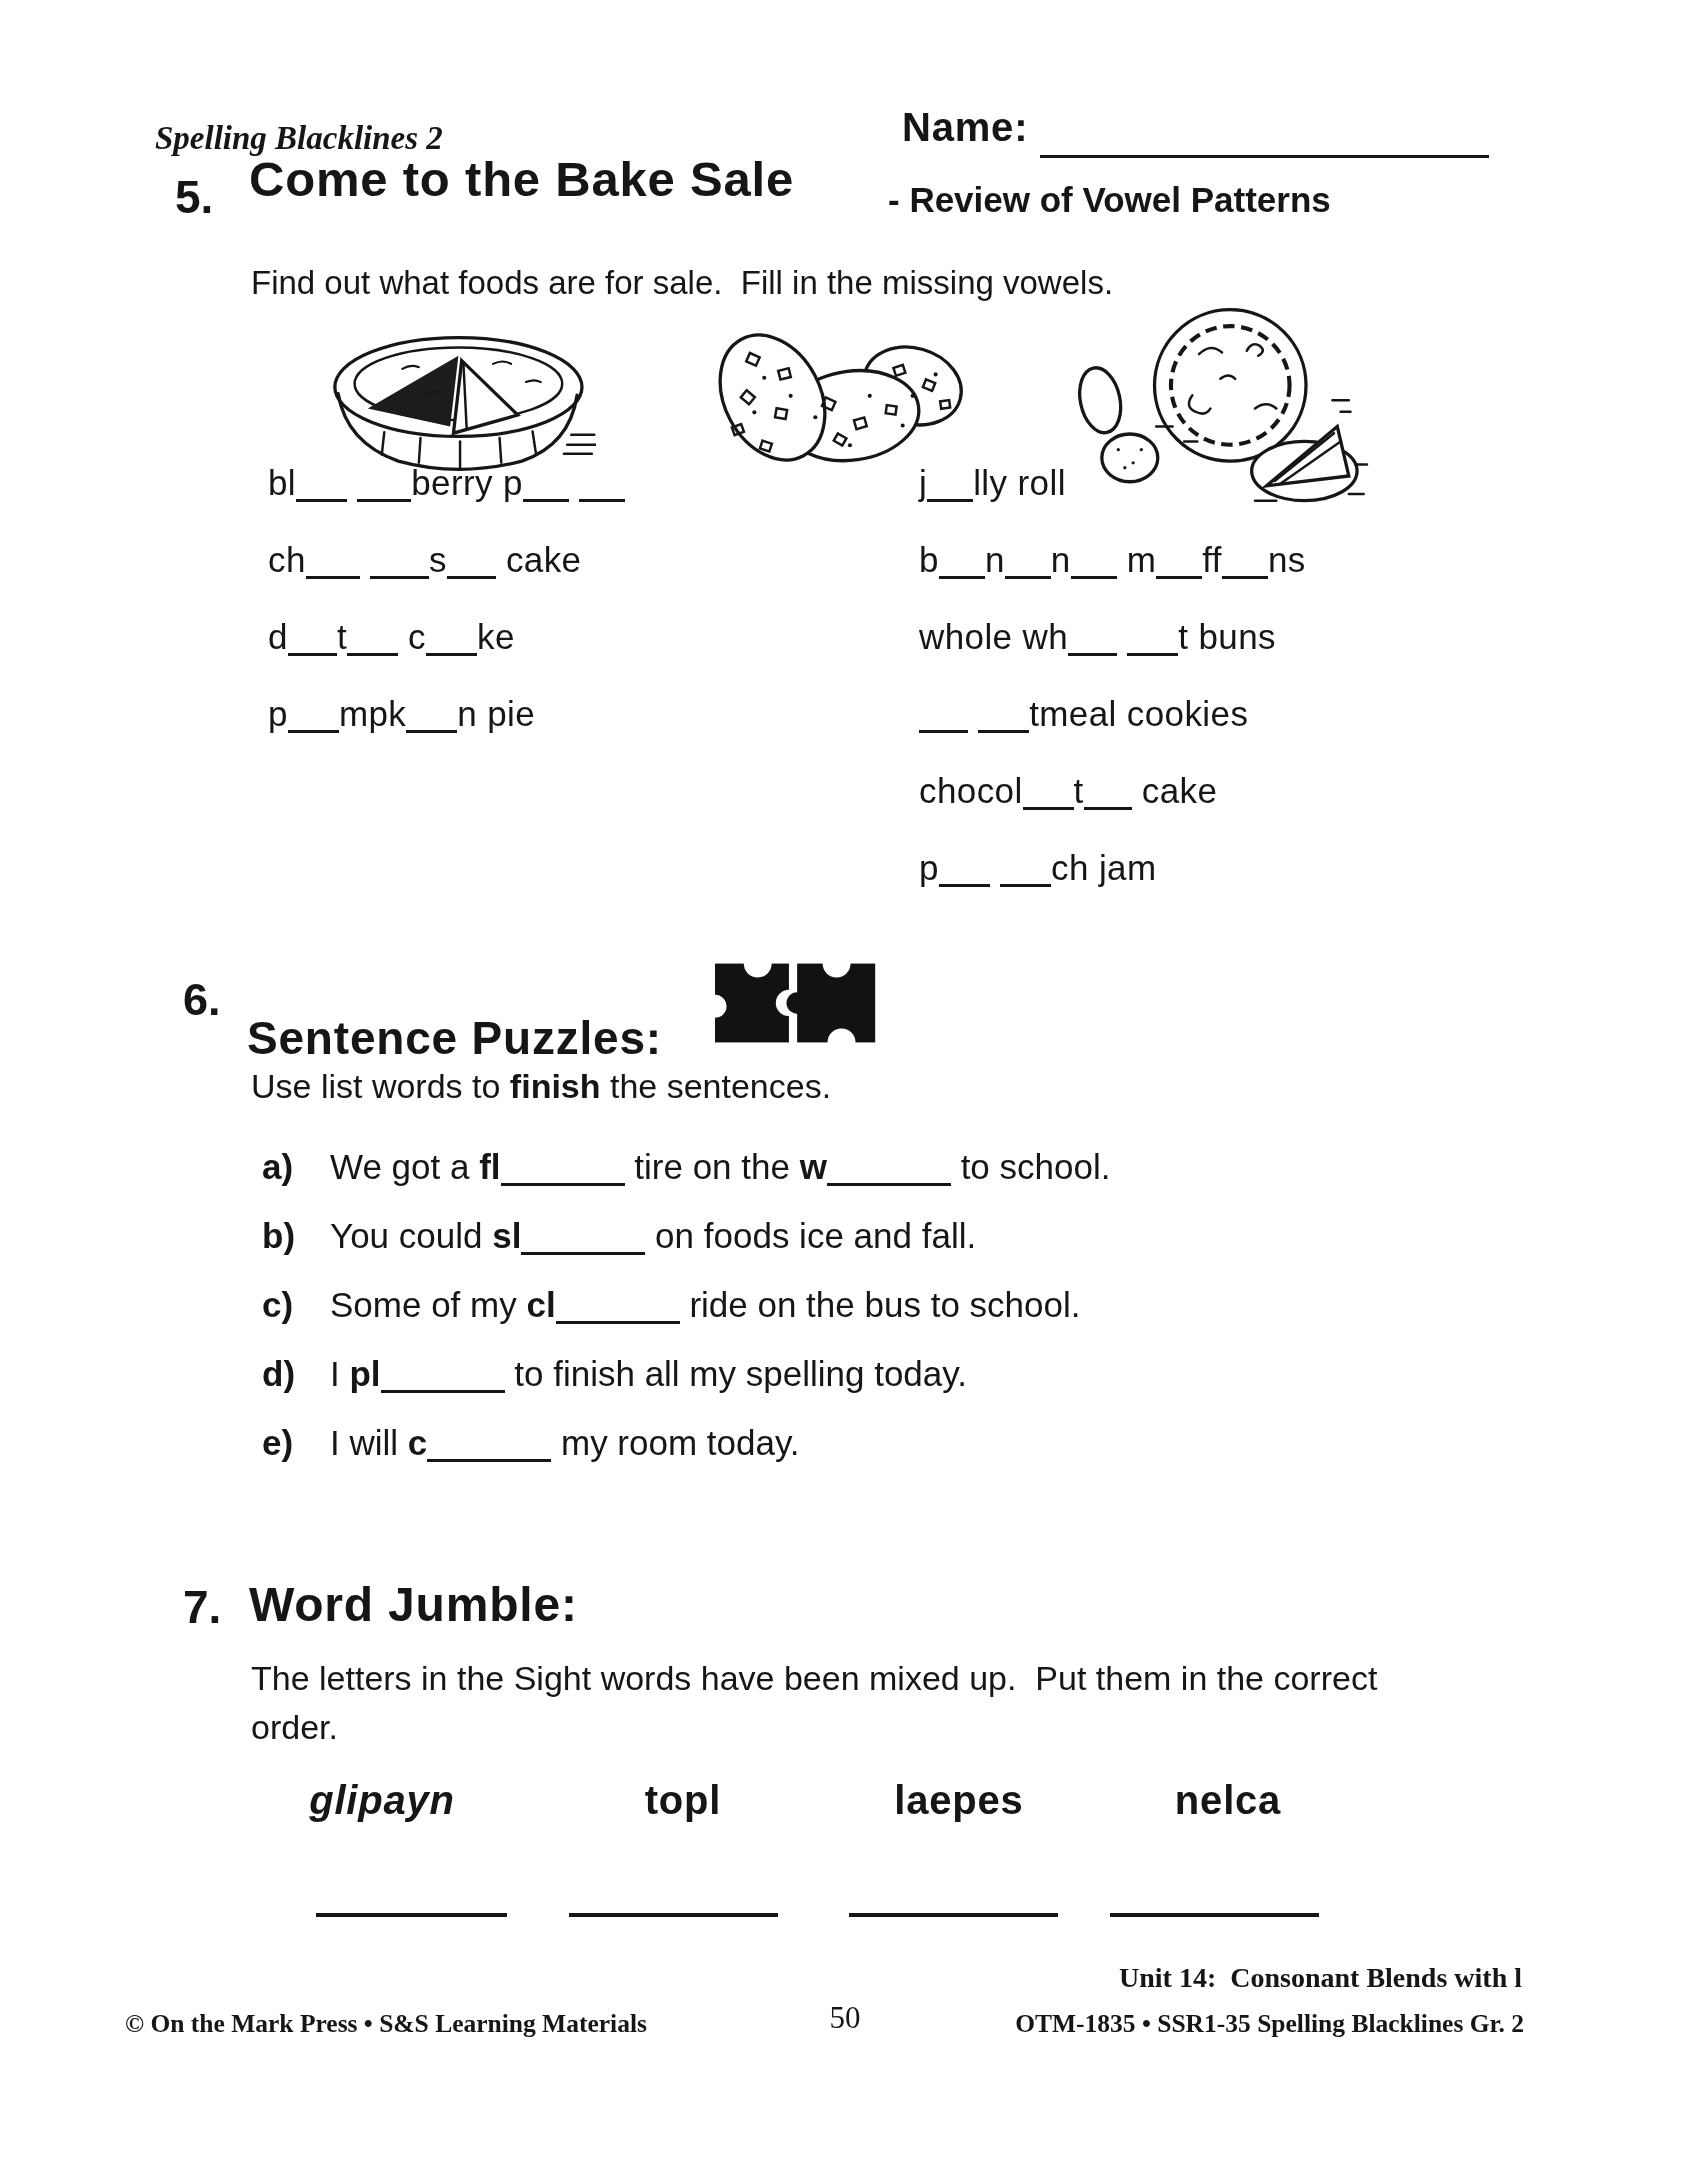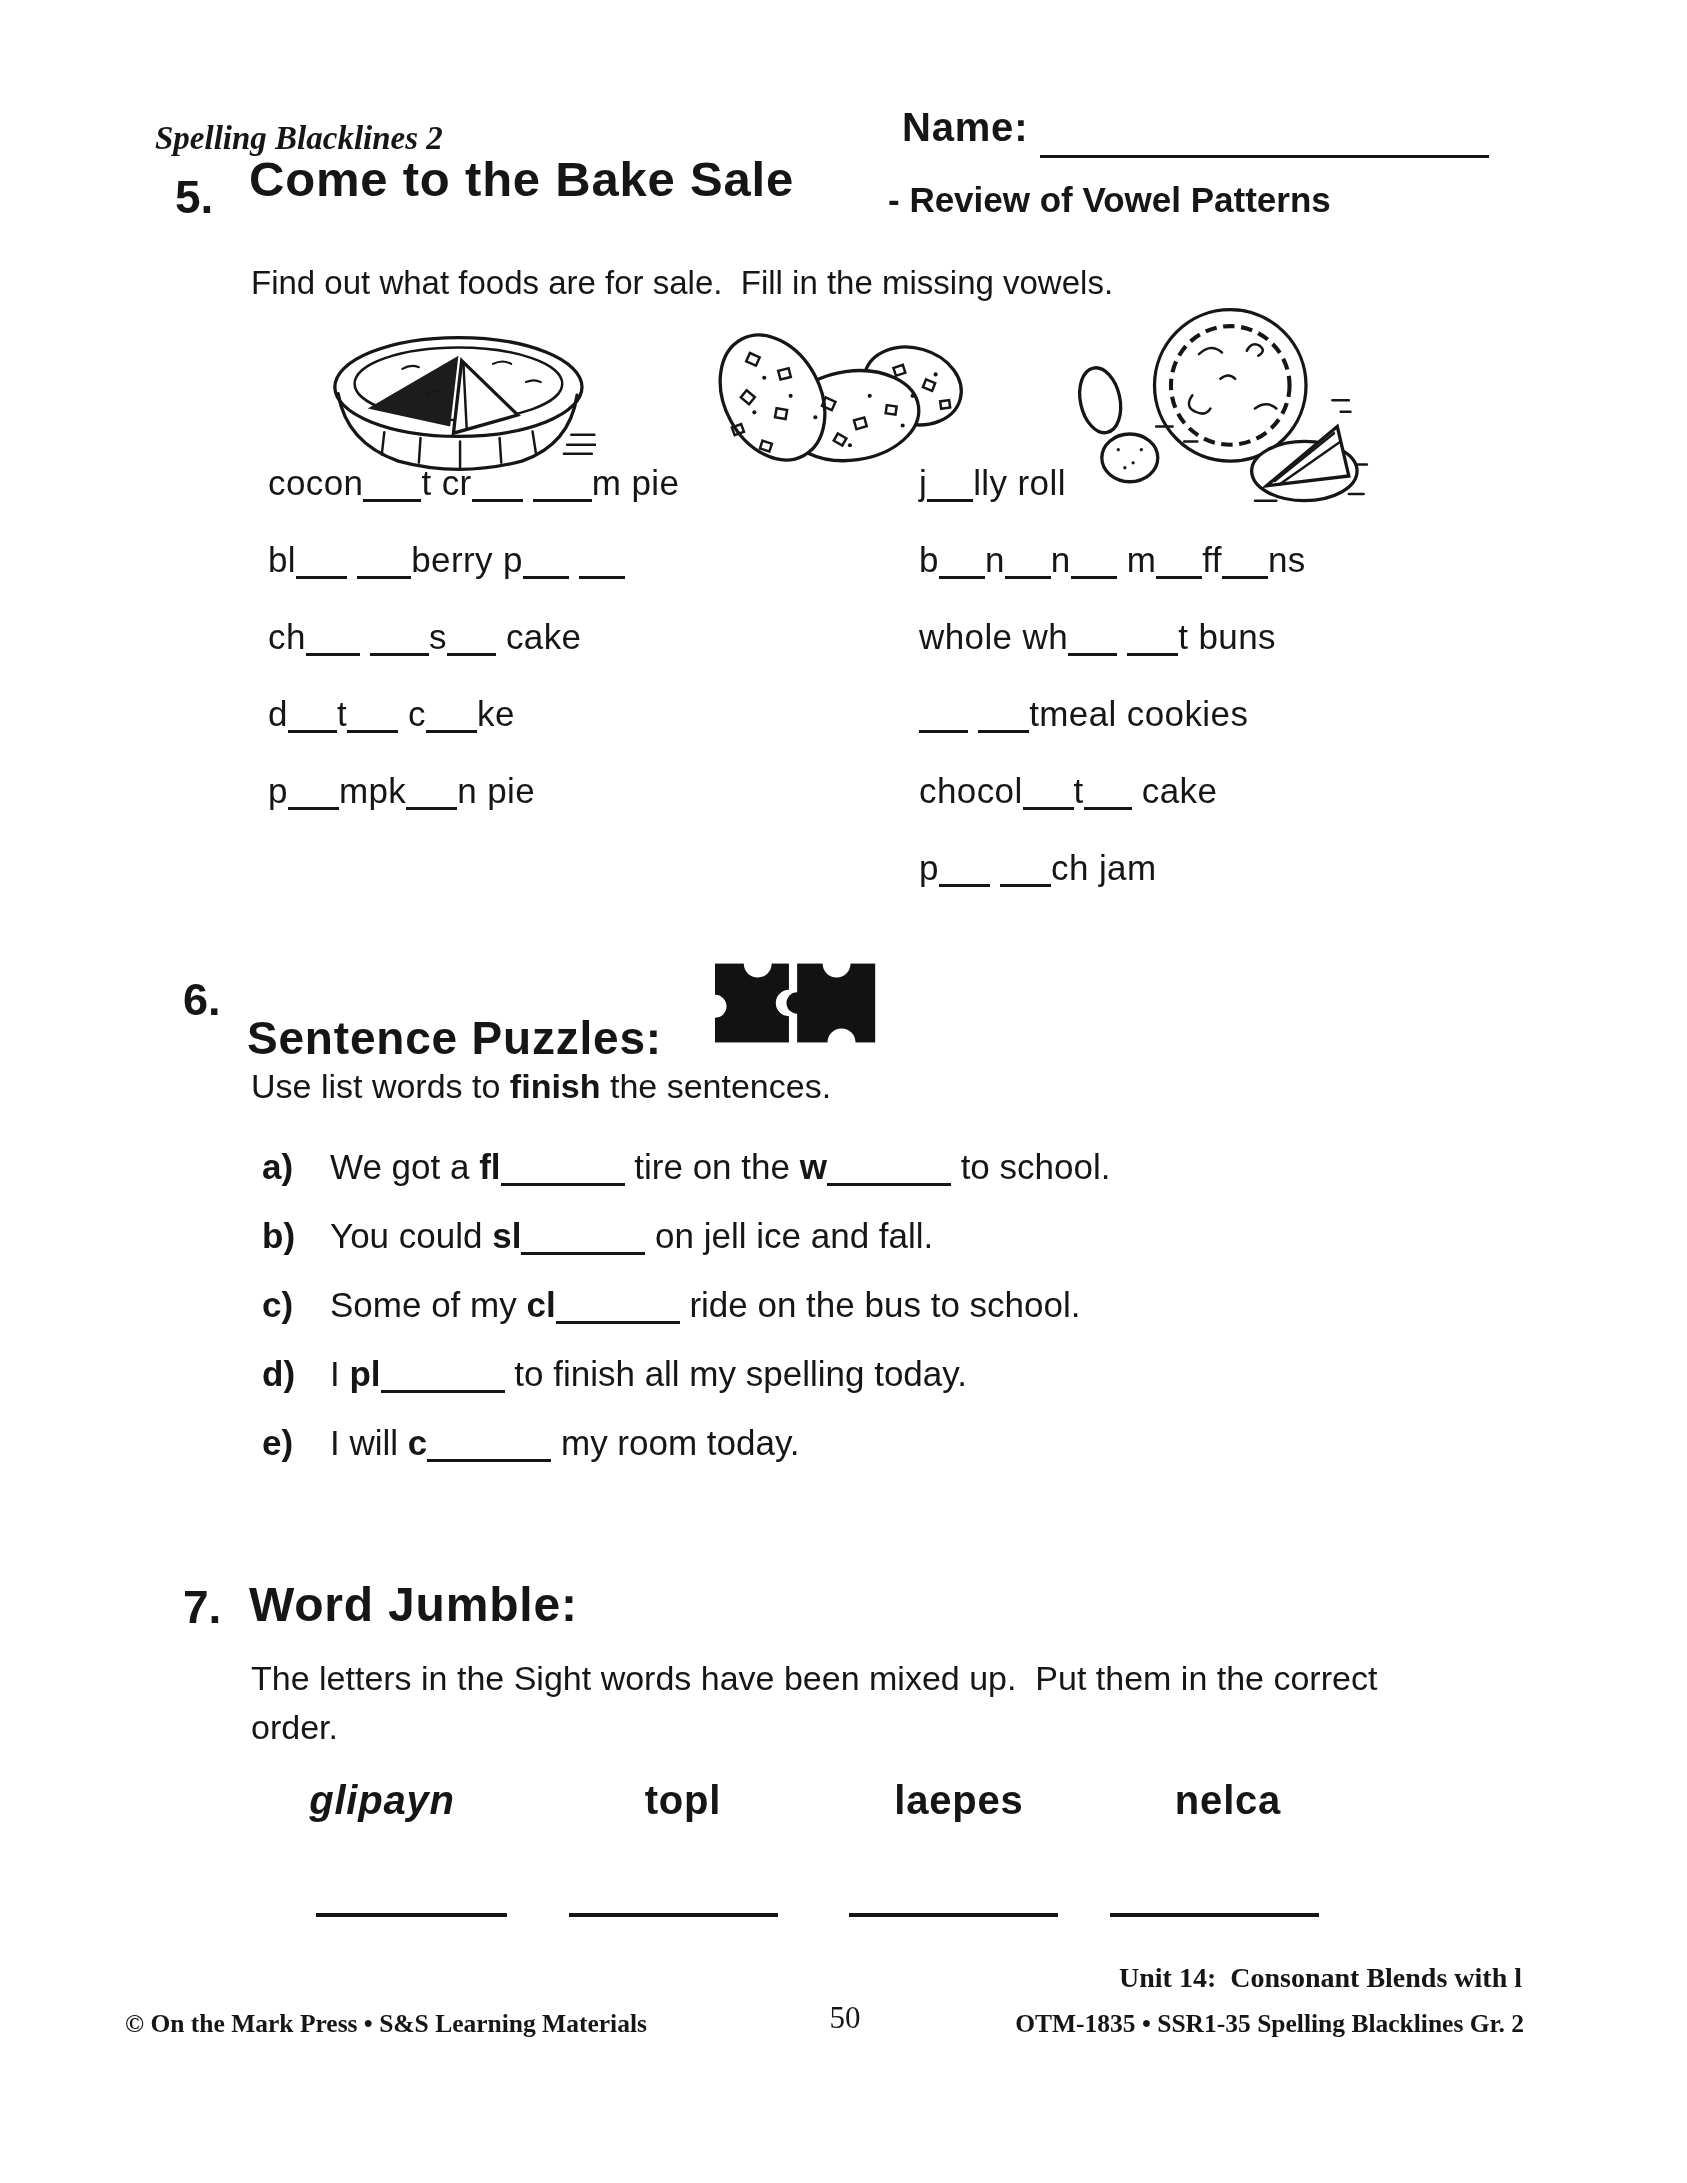--- a/index.html
+++ b/index.html
@@ -143,21 +143,20 @@
     <ellipse cx="298" cy="204" rx="64" ry="36"></ellipse>
     <path d="M252 222 L338 150 L352 210 Z"></path>
   </g>
   <g class="ln" stroke-width="3">
     <path d="M262 216 L334 158 M268 220 L342 168"></path>
     <path d="M238 240 h26 M352 232 h18 M360 196 h14"></path>
   </g>
 </svg>
 
 <div class="col col-left" id="s5-left">
-    <div class="fill-row"><span class="pre">cocon</span><span class="blank" style="width: 58px;"></span><span class="pre">t cr</span><span class="blank" style="width: 51px;"></span><span class="pre"> </span><span class="blank" style="width: 59px;"></span><span class="pre">m pie</span></div>
     <div class="fill-row"><span class="pre">bl</span><span class="blank" style="width: 51px;"></span><span class="pre"> </span><span class="blank" style="width: 54px;"></span><span class="pre">berry p</span><span class="blank" style="width: 46px;"></span><span class="pre"> </span><span class="blank" style="width: 46px;"></span></div>
     <div class="fill-row"><span class="pre">ch</span><span class="blank" style="width: 54px;"></span><span class="pre"> </span><span class="blank" style="width: 59px;"></span><span class="pre">s</span><span class="blank" style="width: 49px;"></span><span class="pre"> cake</span></div>
     <div class="fill-row"><span class="pre">d</span><span class="blank" style="width: 49px;"></span><span class="pre">t</span><span class="blank" style="width: 51px;"></span><span class="pre"> c</span><span class="blank" style="width: 51px;"></span><span class="pre">ke</span></div>
     <div class="fill-row"><span class="pre">p</span><span class="blank" style="width: 51px;"></span><span class="pre">mpk</span><span class="blank" style="width: 51px;"></span><span class="pre">n pie</span></div>
   </div>
 <div class="col col-right" id="s5-right">
     <div class="fill-row"><span class="pre">j</span><span class="blank" style="width: 46px;"></span><span class="pre">lly roll</span></div>
     <div class="fill-row"><span class="pre">b</span><span class="blank" style="width: 46px;"></span><span class="pre">n</span><span class="blank" style="width: 46px;"></span><span class="pre">n</span><span class="blank" style="width: 46px;"></span><span class="pre"> m</span><span class="blank" style="width: 46px;"></span><span class="pre">ff</span><span class="blank" style="width: 46px;"></span><span class="pre">ns</span></div>
     <div class="fill-row"><span class="pre">whole wh</span><span class="blank" style="width: 49px;"></span><span class="pre"> </span><span class="blank" style="width: 51px;"></span><span class="pre">t buns</span></div>
     <div class="fill-row"><span class="blank" style="width: 49px;"></span><span class="pre"> </span><span class="blank" style="width: 51px;"></span><span class="pre">tmeal cookies</span></div>
@@ -178,21 +177,21 @@
   <circle cx="106" cy="56" r="13" fill="#121212"></circle>
 </svg>
 <div class="abs sec6-instr" id="s6-instruction"><span class="pre">Use list words to </span><span class="pre bold">finish</span><span class="pre"> the sentences.</span></div>
 <div class="sentences" id="sentences">
     <div class="sent-row">
       <span class="sent-label">a)</span>
       <span><span class="pre">We got a </span><span class="pre bold">fl</span><span class="blank" style="width: 124px;"></span><span class="pre"> tire on the </span><span class="pre bold">w</span><span class="blank" style="width: 124px;"></span><span class="pre"> to school.</span></span>
     </div>
     <div class="sent-row">
       <span class="sent-label">b)</span>
-      <span><span class="pre">You could </span><span class="pre bold">sl</span><span class="blank" style="width: 124px;"></span><span class="pre"> on jell ice and fall.</span></span>
+      <span><span class="pre">You could </span><span class="pre bold">sl</span><span class="blank" style="width: 124px;"></span><span class="pre"> on foods ice and fall.</span></span>
     </div>
     <div class="sent-row">
       <span class="sent-label">c)</span>
       <span><span class="pre">Some of my </span><span class="pre bold">cl</span><span class="blank" style="width: 124px;"></span><span class="pre"> ride on the bus to school.</span></span>
     </div>
     <div class="sent-row">
       <span class="sent-label">d)</span>
       <span><span class="pre">I </span><span class="pre bold">pl</span><span class="blank" style="width: 124px;"></span><span class="pre"> to finish all my spelling today.</span></span>
     </div>
     <div class="sent-row">

